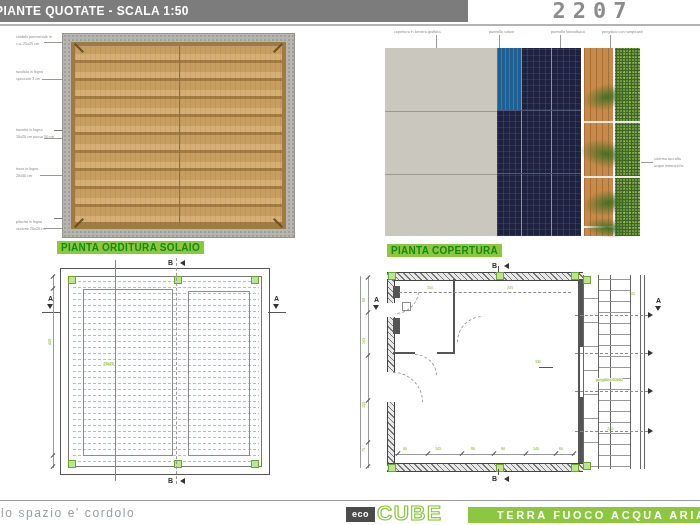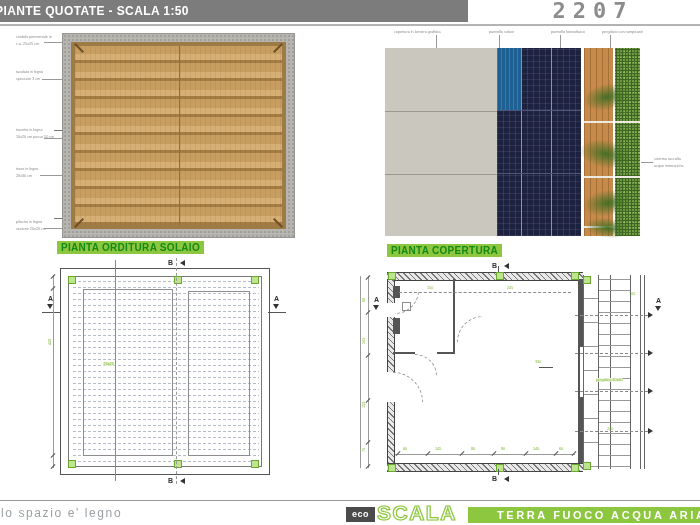--- a/index.html
+++ b/index.html
@@ -320,20 +320,20 @@
   <div class="abs tri-down" style="left:655px;top:306px;"></div>
   <div class="abs marker-letter" style="left:492px;top:262px;">B</div>
   <div class="abs tri-left" style="left:504px;top:263px;"></div>
   <div class="abs vlead" style="left:498px;top:266px;height:6px;border-color:#555;"></div>
   <div class="abs marker-letter" style="left:492px;top:475px;">B</div>
   <div class="abs tri-left" style="left:504px;top:476px;"></div>
   <div class="abs vlead" style="left:498px;top:469px;height:6px;border-color:#555;"></div>
 
 
   <div class="abs footer-sep"></div>
-  <div class="abs tagline">lo spazio e' legno</div>
+  <div class="abs tagline">lo spazio e' cordolo</div>
   <div class="abs eco-box">eco</div>
-  <div class="abs cube-word">SCALA</div>
+  <div class="abs cube-word">CUBE</div>
   <div class="abs elements-bar">
     <div class="elements-text">TERRA FUOCO ACQUA ARIA</div>
   </div>
 
 </div>
 
 </body></html>

